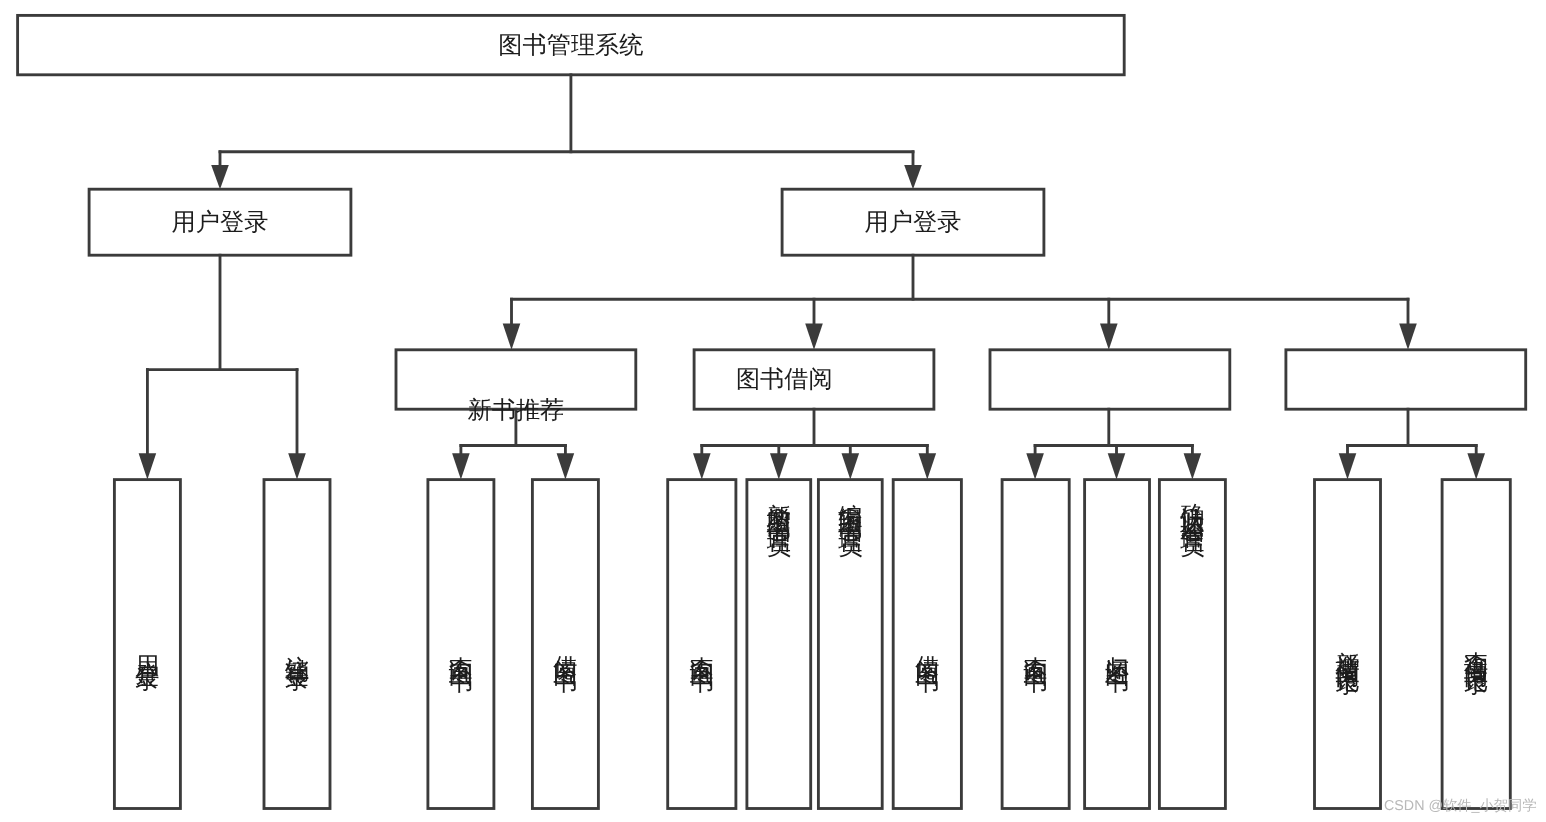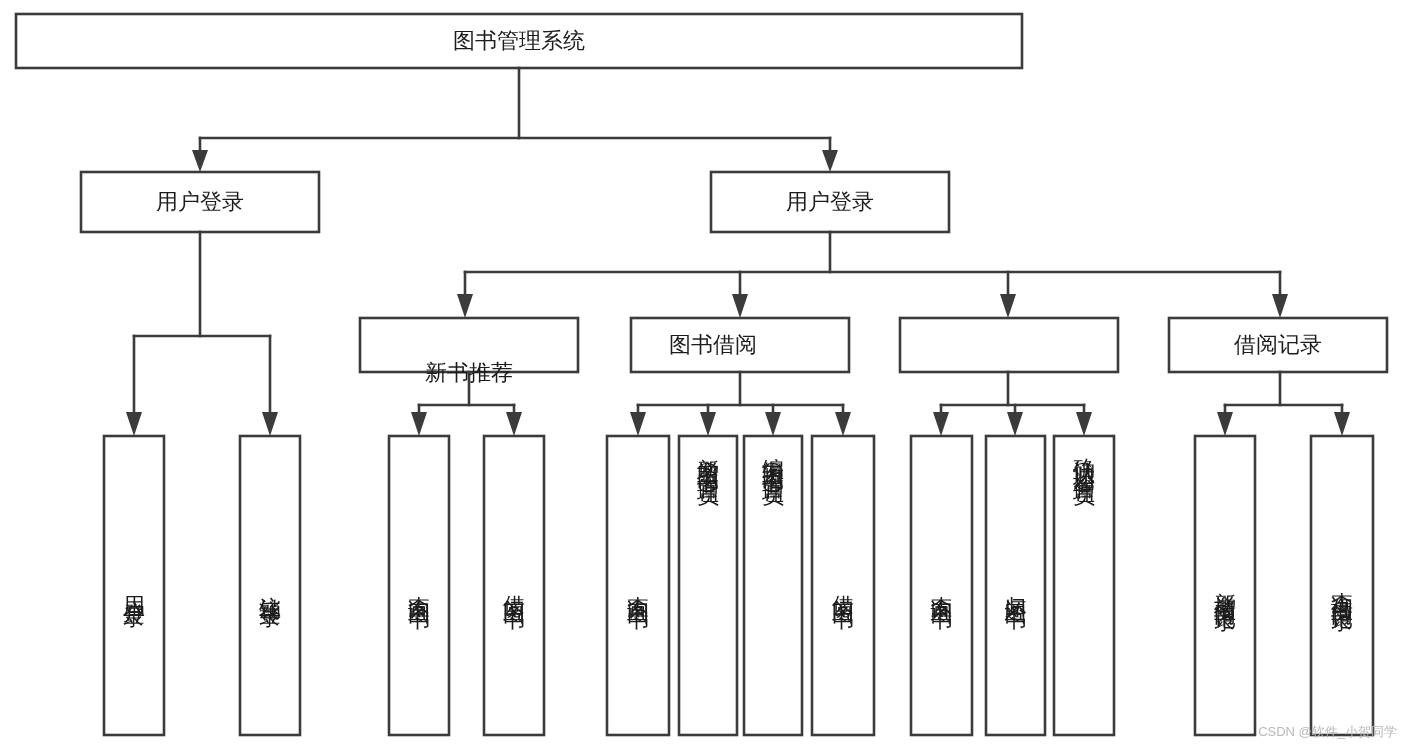--- a/index.html
+++ b/index.html
@@ -203,23 +203,20 @@
 
   <div class="hlabel-wrap" style="left:360px; top:318px; width:218px; height:54px;margin-top:28px;">
     <span class="hlabel-text">新书推荐</span>
   </div>
 
   <div class="hlabel-wrap" style="left:604px; top:318px; width:218px; height:54px;">
     <span class="hlabel-text">图书借阅</span>
   </div>
 
 
-  <div class="hlabel-wrap" style="left:1169px; top:318px; width:218px; height:54px;">
-    <span class="hlabel-text">借阅记录</span>
-  </div>
 
   <div class="vlabel-wrap" style="left:104px; top:436px; width:60px; height:299px;">
     <span class="vlabel-text">用户登录</span>
   </div>
   <div class="vlabel-wrap" style="left:240px; top:436px; width:60px; height:299px;">
     <span class="vlabel-text">注销登录</span>
   </div>
 
   <div class="vlabel-wrap" style="left:389px; top:436px; width:60px; height:299px;">
     <span class="vlabel-text">查询图书</span>

